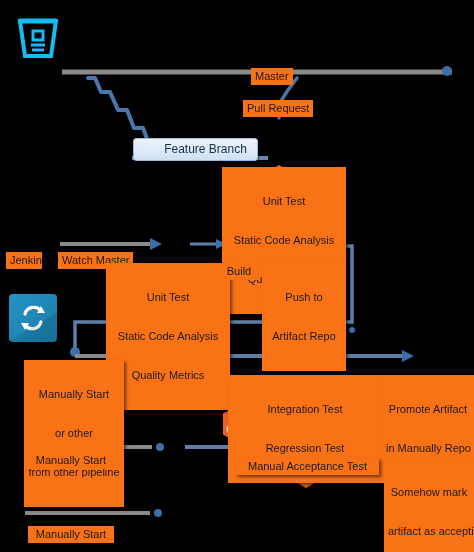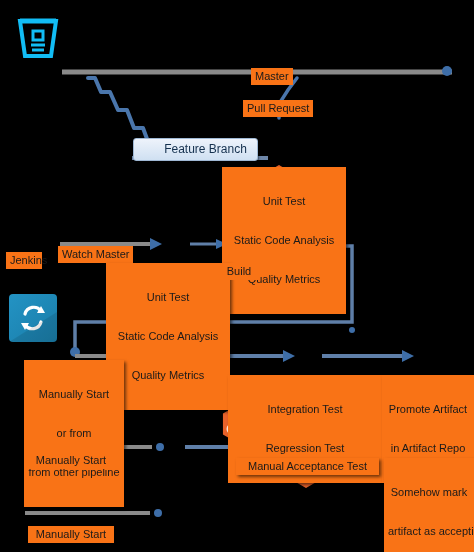--- a/index.html
+++ b/index.html
@@ -195,45 +195,49 @@
   <div class="lbl branch" style="left:133px;top:138px;width:125px;padding-left:28px;">Feature Branch</div>
 
   <div class="lbl shadow" style="left:222px;top:167px;width:124px;">
     <div>Unit Test</div>
     <div>Static Code Analysis</div>
     <div>Quality Metrics</div>
   </div>
 
   <div class="lbl" style="left:6px;top:252px;width:36px;">Jenkins</div>
 
-  <div class="lbl" style="left:58px;top:246px;">Watch Master</div>
+  <div class="lbl" style="left:58px;top:252px;">Watch Master</div>
 
   <div class="lbl shadow" style="left:106px;top:263px;width:124px;">
     <div>Unit Test</div>
     <div>Static Code Analysis</div>
     <div>Quality Metrics</div>
   </div>
 
   <div class="lbl" style="left:218px;top:263px;width:42px;">Build</div>
 
+  <div class="lbl shadow" style="left:262px;top:263px;width:84px;">
+    <div>Push to</div>
+    <div>Artifact Repo</div>
+  </div>
 
   <div class="lbl shadow" style="left:24px;top:360px;width:100px;">
     <div>Manually Start</div>
-    <div>or from</div>
+    <div>or other</div>
     <div>from other pipeline</div>
   </div>
 
   <div class="lbl shadow" style="left:228px;top:375px;width:154px;">
     <div>Integration Test</div>
     <div>Regression Test</div>
   </div>
 
   <div class="lbl shadow" style="left:382px;top:375px;width:92px;">
     <div>Promote Artifact</div>
-    <div>in Artifact Repo</div>
+    <div>in Manually Repo</div>
   </div>
 
   <div class="lbl" style="left:28px;top:452px;width:86px;">Manually Start</div>
 
   <div class="lbl shadow" style="left:236px;top:458px;width:143px;">Manual Acceptance Test</div>
 
   <div class="lbl shadow" style="left:384px;top:458px;width:90px;">
     <div>Somehow mark</div>
     <div>artifact as acceptible</div>
   </div>

